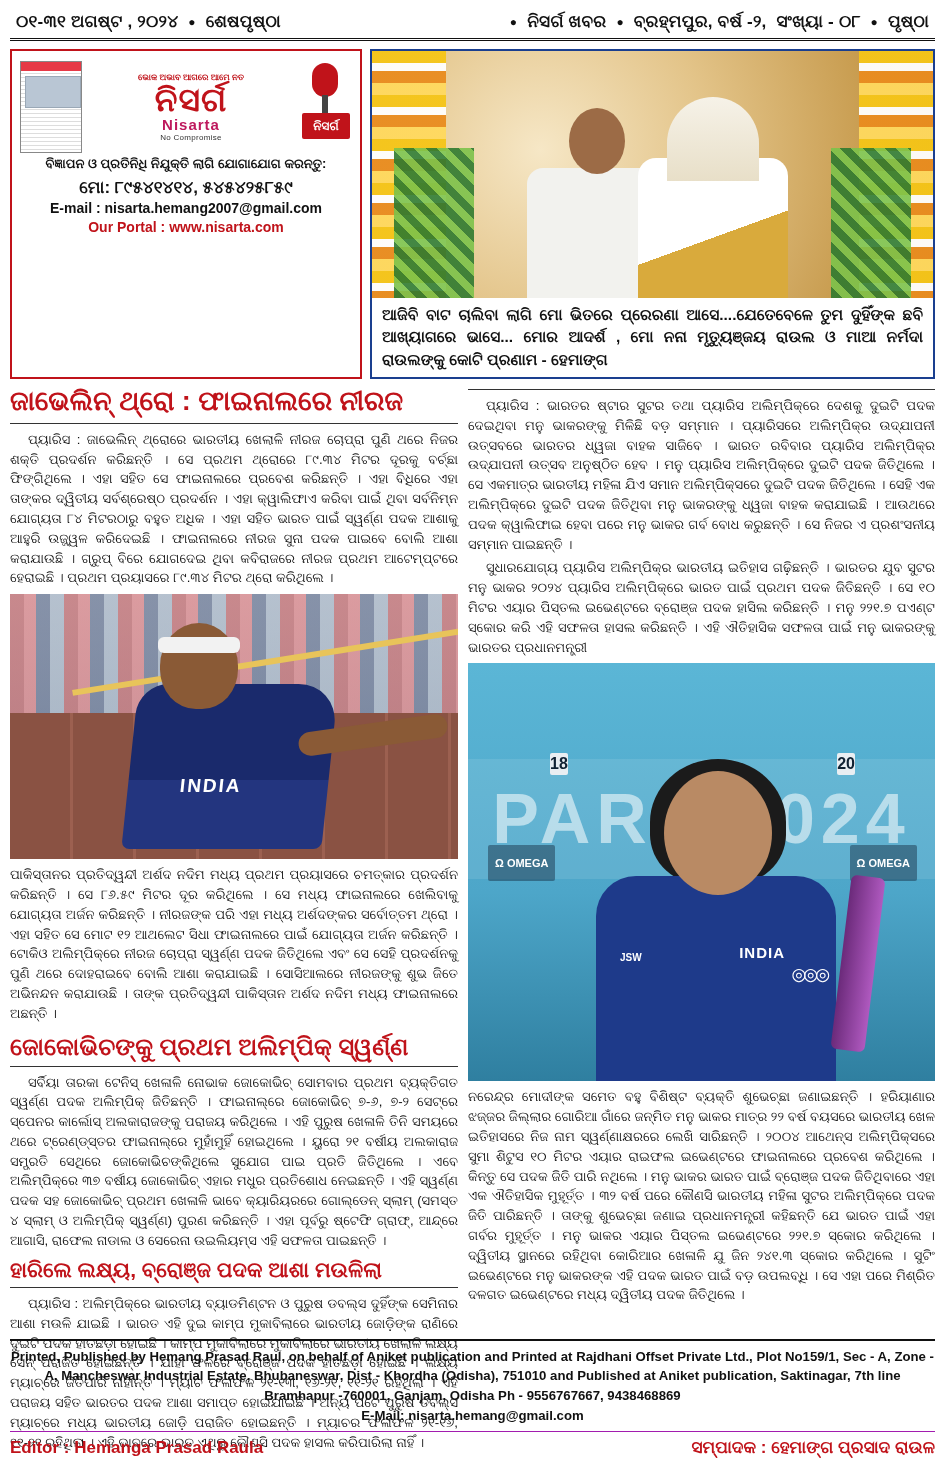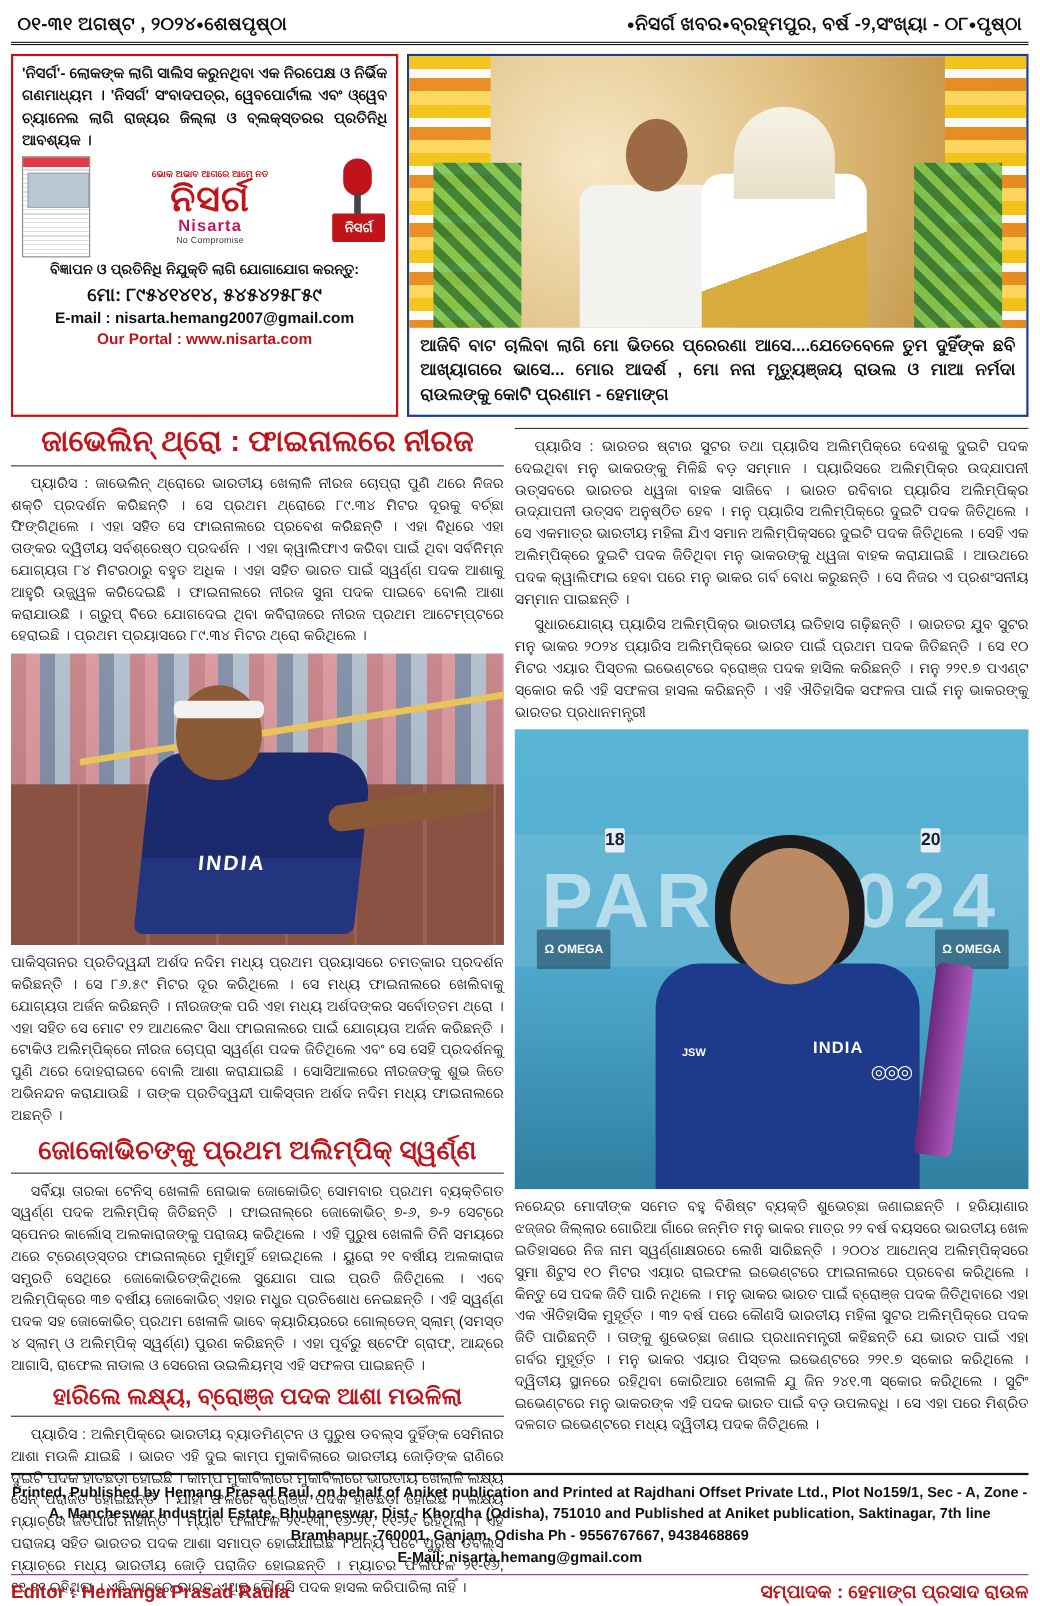--- a/index.html
+++ b/index.html
@@ -25,21 +25,21 @@
     align-items: center;
     justify-content: space-between;
     font-weight: bold;
     font-size: 17px;
     color: #111;
     padding: 4px 6px 6px 6px;
     border-bottom: 3px double #111;
     letter-spacing: .2px;
   }
   .masthead .mh-left, .masthead .mh-right {
-    display: flex; align-items: center; 
+    display: flex; align-items: center; gap: 10px;
     white-space: nowrap;
     text-align: center;
   }
   .dot { font-size: 12px; color:#111; line-height:1; }
 
   
   .toprow {
     display: flex;
     gap: 8px;
     margin-top: 8px;
@@ -229,21 +229,21 @@
     gap: 10px;
     margin-top: 6px;
     align-items: flex-start;
   }
   .col-left { width: 448px; }
   .col-right { flex:1; }
 
   .headline {
     color: #c0131a;
     font-weight: bold;
-    text-align: center;
+    text-align: left;
     line-height: 1.25;
   }
   .h1 { font-size: 27px; }
   .h2 { font-size: 29px; }
   .h3 { font-size: 24px; }
   .h4 { font-size: 21px; }
 
   .rule {
     border: none;
     border-top: 1.5px solid #333;
@@ -423,21 +423,20 @@
       <span>ବ୍ରହ୍ମପୁର, ବର୍ଷ -୨,</span>
       <span>ସଂଖ୍ୟା - ୦୮</span>
       <span class="dot">●</span>
       <span>ପୃଷ୍ଠା</span>
     </div>
   </div>
 
   <div class="toprow">
 
     <div class="promo-box">
-      <div class="promo-text">'ନିସର୍ଗ'- ଲୋକଙ୍କ ଲାଗି ସାଲିସ କରୁନଥିବା ଏକ ନିରପେକ୍ଷ ଓ ନିର୍ଭିକ ଗଣମାଧ୍ୟମ । 'ନିସର୍ଗ' ସଂବାଦପତ୍ର, ୱେବପୋର୍ଟାଲ ଏବଂ ଓ୍ୱେବ ଚ୍ୟାନେଲ ଲାଗି ରାଜ୍ୟର ଜିଲ୍ଲା ଓ ବ୍ଲକ୍‌ସ୍ତରର ପ୍ରତିନିଧି ଆବଶ୍ୟକ ।</div>
       <div class="promo-mid">
         <div class="mini-paper"></div>
         <div class="brand">
           <div class="brand-top">ଭୋକ ଅଭାବ ଆଗରେ ଆମେ ନତ</div>
           <div class="brand-od">ନିସର୍ଗ</div>
           <div class="brand-en">Nisarta</div>
           <div class="brand-tag">No Compromise</div>
         </div>
         <div class="mic">
           <div class="mic-head"></div>

